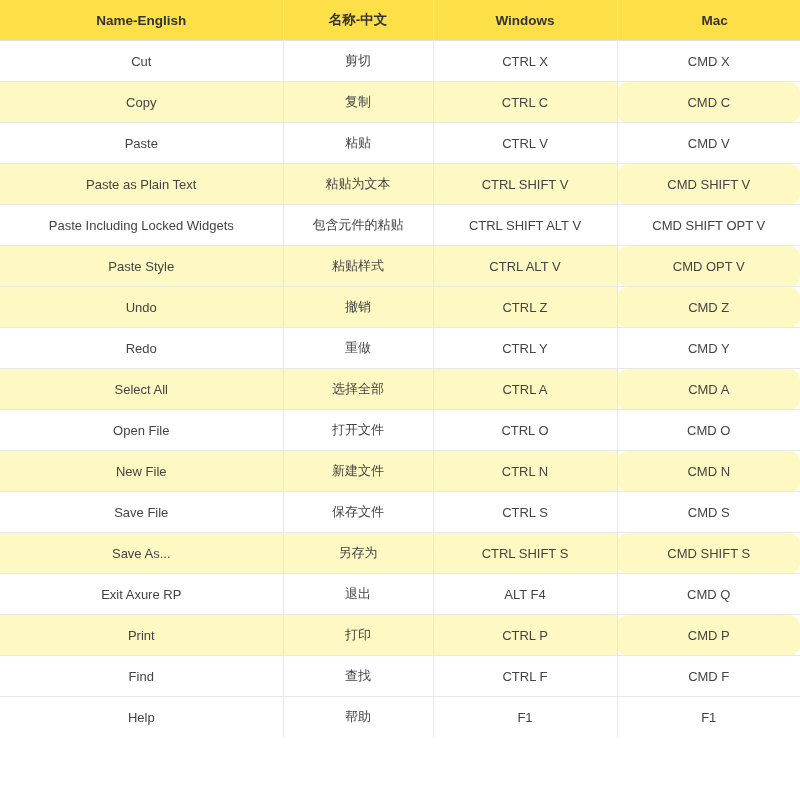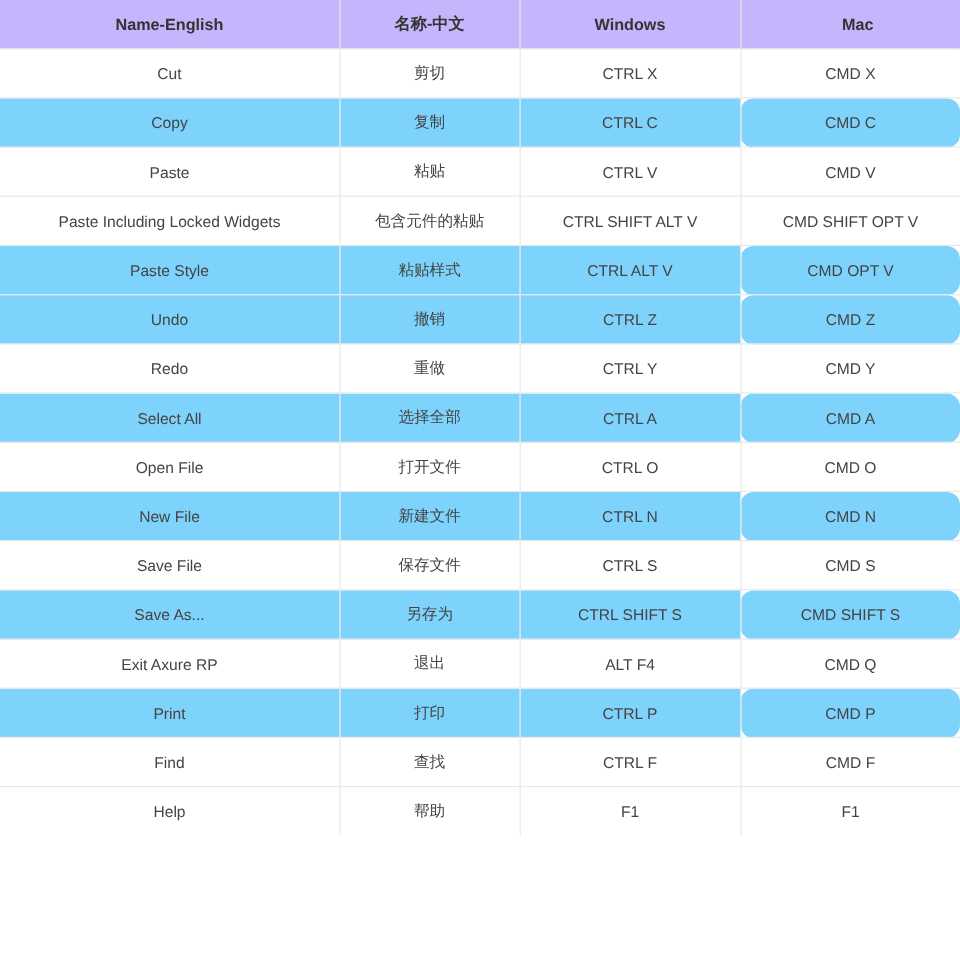--- a/index.html
+++ b/index.html
@@ -17,21 +17,21 @@
     width: 800px;
     border-collapse: collapse;
     table-layout: fixed;
   }
   table.shortcut-table col.c0 { width: 283px; }
   table.shortcut-table col.c1 { width: 150px; }
   table.shortcut-table col.c2 { width: 184px; }
   table.shortcut-table col.c3 { width: 183px; }
 
   thead th {
-    background: #c4b5fd;
+    background: #fde047;
     font-size: 13.5px;
     font-weight: bold;
     color: #333333;
     text-align: center;
     padding: 11px 4px;
     border: 1px solid #e2e2e2;
     border-top: none;
     height: 18px;
     box-sizing: border-box;
   }
@@ -45,21 +45,21 @@
     padding: 11px 4px;
     border: 1px solid #e8e8e8;
     height: 15px;
     box-sizing: border-box;
     vertical-align: middle;
     background: #ffffff;
   }
   tbody td:first-child { border-left: none; }
   tbody td:last-child { border-right: none; border-radius: 11px; }
 
-  tbody tr.alt td { background: #7dd3fc; }
+  tbody tr.alt td { background: #fef9c3; }
 
   tbody tr:last-child td { border-bottom: none; }
 
   td.cn { font-family: "DejaVu Sans", "Liberation Sans", sans-serif; font-size: 13px; margin-left: 22px; }
 </style>
 </head>
 <body>
 
 <table class="shortcut-table">
   <colgroup>
@@ -87,20 +87,26 @@
         <td>Copy</td>
         <td class="cn">复制</td>
         <td>CTRL C</td>
         <td>CMD C</td>
       </tr>
       <tr>
         <td>Paste</td>
         <td class="cn">粘贴</td>
         <td>CTRL V</td>
         <td>CMD V</td>
+      </tr>
+      <tr class="alt">
+        <td>Paste as Plain Text</td>
+        <td class="cn">粘贴为文本</td>
+        <td>CTRL SHIFT V</td>
+        <td>CMD SHIFT V</td>
       </tr>
       <tr>
         <td>Paste Including Locked Widgets</td>
         <td class="cn">包含元件的粘贴</td>
         <td>CTRL SHIFT ALT V</td>
         <td>CMD SHIFT OPT V</td>
       </tr>
       <tr class="alt">
         <td>Paste Style</td>
         <td class="cn">粘贴样式</td>

